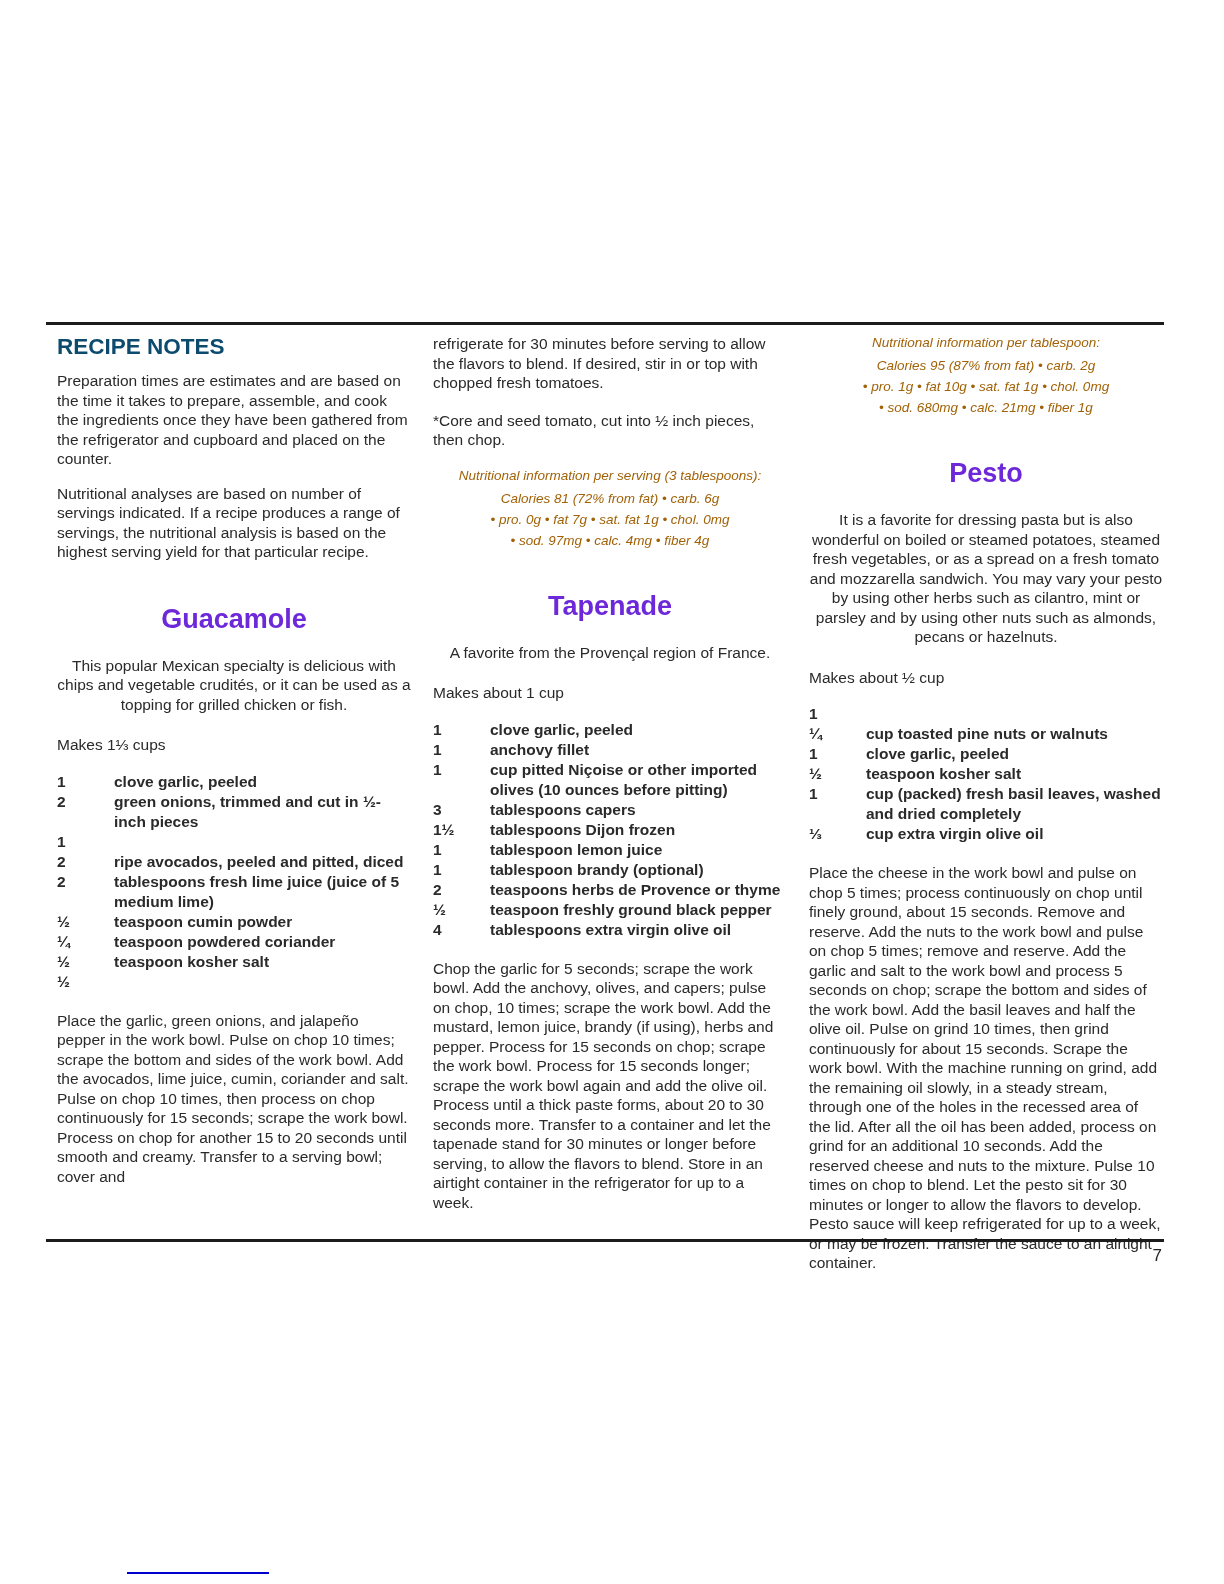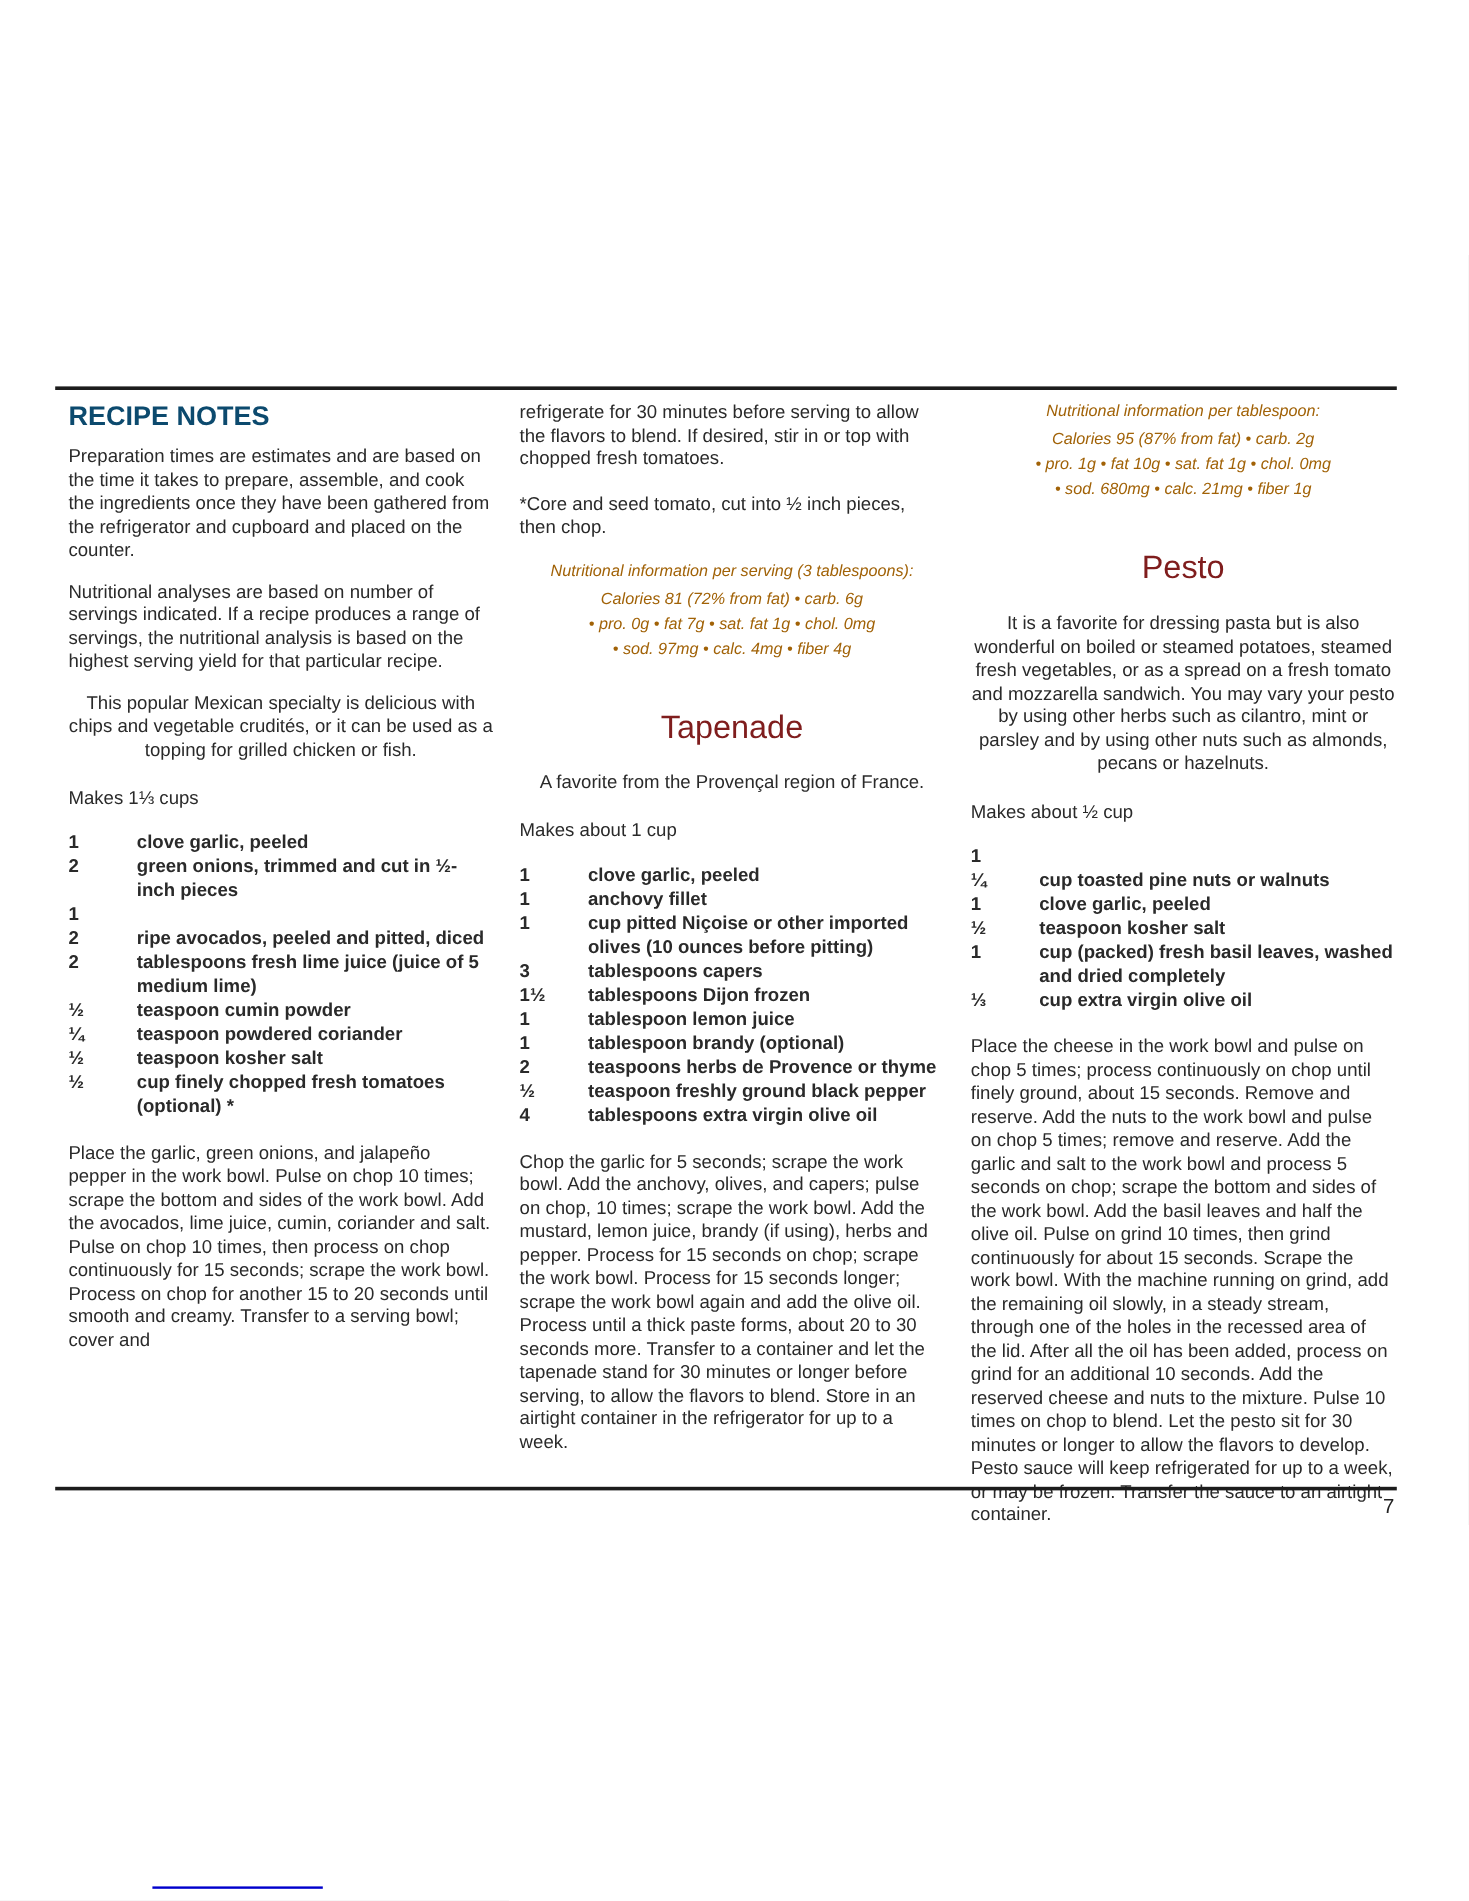--- a/index.html
+++ b/index.html
@@ -13,21 +13,21 @@
     margin:0 auto;
     overflow:hidden;
   }
   .top-rule{position:absolute;left:46px;top:322px;width:1118px;height:3px;background:#1c1c1c;}
   .bottom-rule{position:absolute;left:46px;top:1239px;width:1118px;height:3px;background:#1c1c1c;}
   .page-number{position:absolute;top:1246px;right:62px;font-size:17px;color:#222;}
   .blue-mark{position:absolute;left:127px;top:1572px;width:142px;height:2px;background:#0000cc;}
   .content{position:absolute;left:57px;top:334px;width:1107px;display:flex;gap:22px;}
   .col{width:354px;}
   h1{font-size:22.5px;line-height:26px;font-weight:bold;color:#0c4a6e;margin:2px 0 11px;}
-  h2{font-size:27px;line-height:30px;font-weight:normal;color:#7f1d1d;text-align:center;margin:42px 0 22px;}
+  h2{font-size:27px;line-height:30px;font-weight:bold;color:#6d28d9;text-align:center;margin:42px 0 22px;}
   .col > :first-child{margin-top:0;}
   p{margin:0 0 15px;}
   .intro{text-align:center;margin-bottom:21px;}
   .yield{margin-bottom:17px;}
   .ingredients{margin-bottom:19px;}
   .ing-row{display:flex;font-weight:bold;line-height:20px;}
   .qty{width:57px;flex:none;}
   .itext{flex:1;}
   .directions{margin-bottom:18px;}
   .footnote{margin-bottom:17px;}
@@ -41,20 +41,21 @@
 <div class="page">
   <div class="top-rule"></div>
 
   <div class="content">
 
     <div class="col">
       <h1>RECIPE NOTES</h1>
       <p>Preparation times are estimates and are based on the time it takes to prepare, assemble, and cook the ingredients once they have been gathered from the refrigerator and cupboard and placed on the counter.</p>
       <p>Nutritional analyses are based on number of servings indicated. If a recipe produces a range of servings, the nutritional analysis is based on the highest serving yield for that particular recipe.</p>
 
+      <h2>Guacamole</h2>
       <p class="intro">This popular Mexican specialty is delicious with chips and vegetable crudités, or it can be used as a topping for grilled chicken or fish.</p>
       <p class="yield">Makes 1⅓ cups</p>
 
       <div class="ingredients">
 
           <div class="ing-row">
             <span class="qty">1</span>
             <span class="itext">clove garlic, peeled</span>
           </div>
 
@@ -87,21 +88,20 @@
             <span class="itext">teaspoon powdered coriander</span>
           </div>
 
           <div class="ing-row">
             <span class="qty">½</span>
             <span class="itext">teaspoon kosher salt</span>
           </div>
 
           <div class="ing-row">
             <span class="qty">½</span>
-            <span class="itext">cup finely chopped fresh tomatoes (optional) *</span>
           </div>
         </div>
 
       <p class="directions">Place the garlic, green onions, and jalapeño pepper in the work bowl. Pulse on chop 10 times; scrape the bottom and sides of the work bowl. Add the avocados, lime juice, cumin, coriander and salt. Pulse on chop 10 times, then process on chop continuously for 15 seconds; scrape the work bowl. Process on chop for another 15 to 20 seconds until smooth and creamy. Transfer to a serving bowl; cover and</p>
     </div>
 
     <div class="col">
       <p class="directions">refrigerate for 30 minutes before serving to allow the flavors to blend.  If desired, stir in or top with chopped fresh tomatoes.</p>
       <p class="footnote">*Core and seed tomato, cut into ½ inch pieces, then chop.</p>
 

